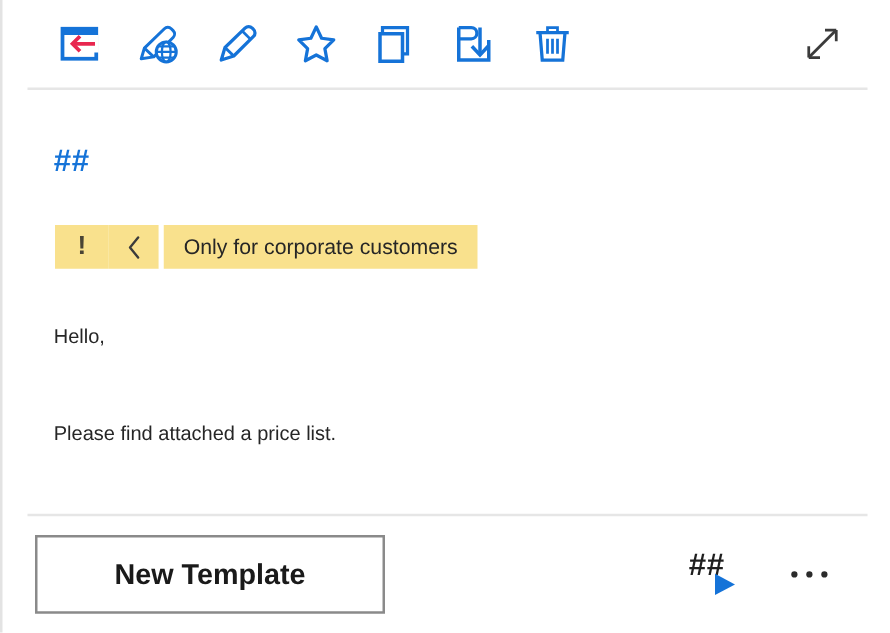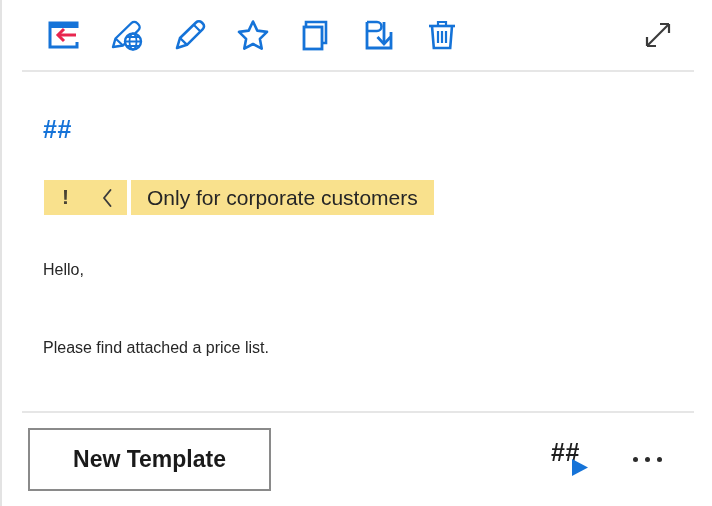--- a/index.html
+++ b/index.html
@@ -124,21 +124,21 @@
   }
   .notice-gap {
     width: 4px;
     background: #ffffff;
   }
   .notice-text {
     background: #f9e18d;
     display: flex;
     align-items: center;
     padding: 0 16px 0 16px;
-    font-size: 21px;
+    font-size: 17px;
     color: #262626;
     white-space: nowrap;
   }
 
   .para {
     position: absolute;
     left: 21px;
     font-size: 16px;
     color: #262626;
     line-height: 1;
@@ -151,21 +151,21 @@
     position: absolute;
     left: 20px;
     top: 413px;
     width: 672px;
     height: 93px;
     display: flex;
     align-items: center;
   }
   .new-template-btn {
     margin-left: 6px;
-    width: 243px;
+    width: 280px;
     height: 63px;
     background: #ffffff;
     border: 2px solid #8a8a8a;
     font-family: "Liberation Sans", sans-serif;
     font-size: 23px;
     font-weight: 700;
     color: #1a1a1a;
     cursor: pointer;
     display: flex;
     align-items: center;

